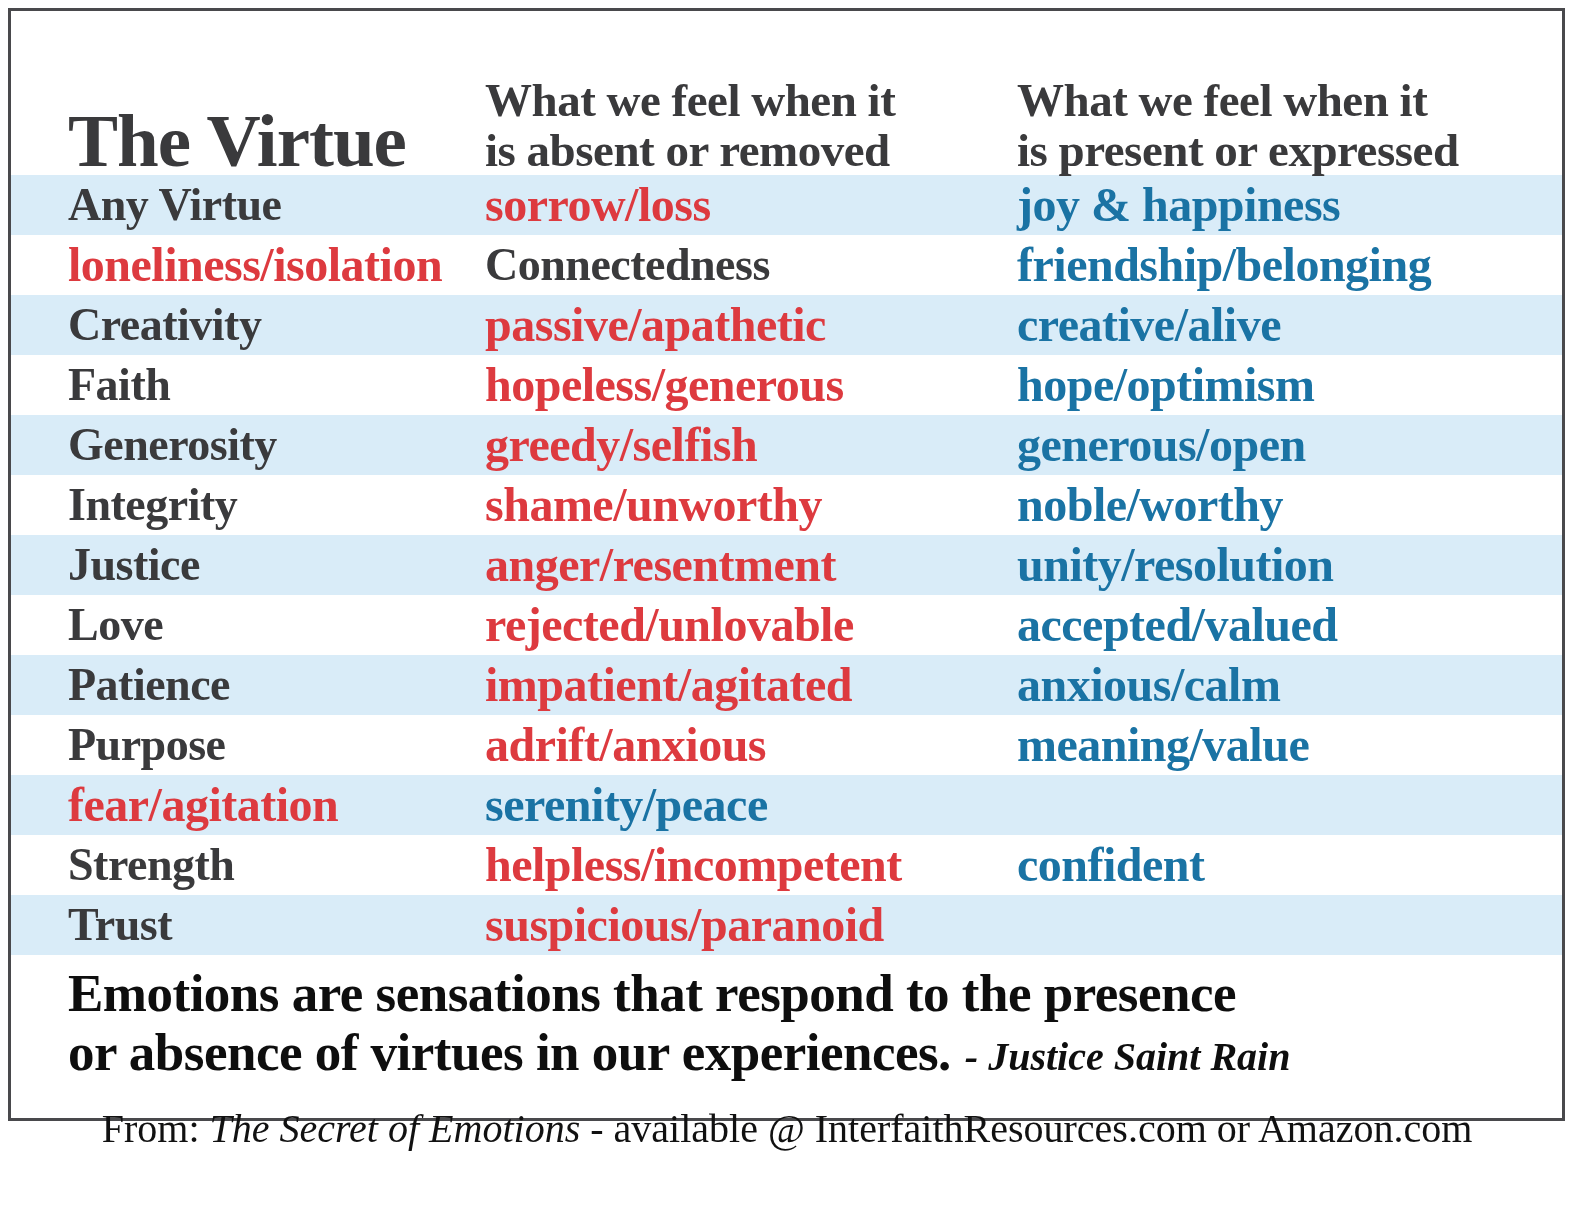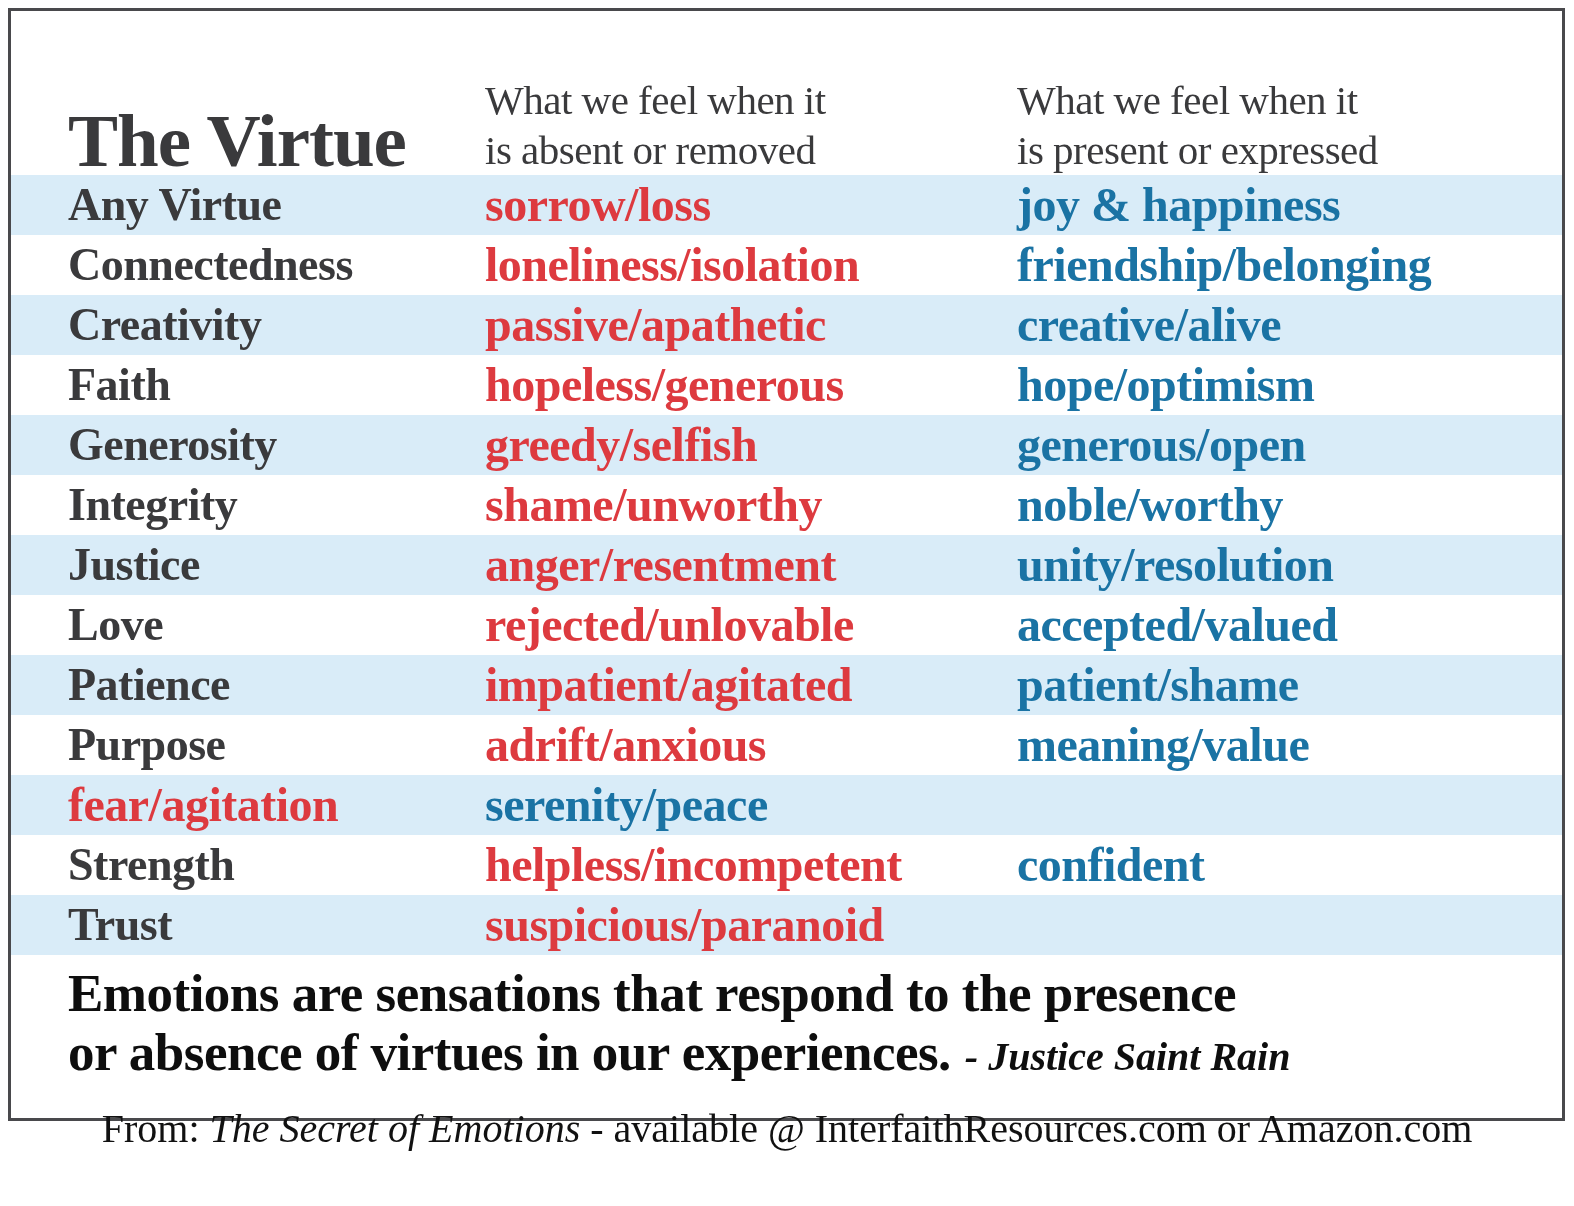--- a/index.html
+++ b/index.html
@@ -38,22 +38,22 @@
     padding-bottom:0;
   }
   .title{
     font-size:75px;
     font-weight:bold;
     color:var(--dark);
     line-height:0.92;
     letter-spacing:-1px;
   }
   .col-head{
-    font-size:41px;
-    font-weight:normal;
+    font-size:47px;
+    font-weight:bold;
     color:var(--dark);
     line-height:50px;
     letter-spacing:-0.5px;
   }
   
   .row{
     height:60px;
     align-items:center;
   }
   .row:nth-child(odd){background:var(--stripe);}
@@ -118,22 +118,22 @@
   </div>
 
   <div id="rows">
     <div class="grid row">
       <div class="cell virtue">Any Virtue</div>
       <div class="cell absent">sorrow/loss</div>
       <div class="cell present">joy &amp; happiness</div>
     </div>
 
     <div class="grid row">
+      <div class="cell absent">loneliness/isolation</div>
       <div class="cell virtue">Connectedness</div>
-      <div class="cell absent">loneliness/isolation</div>
       <div class="cell present">friendship/belonging</div>
     </div>
 
     <div class="grid row">
       <div class="cell virtue">Creativity</div>
       <div class="cell absent">passive/apathetic</div>
       <div class="cell present">creative/alive</div>
     </div>
 
     <div class="grid row">
@@ -162,21 +162,21 @@
 
     <div class="grid row">
       <div class="cell virtue">Love</div>
       <div class="cell absent">rejected/unlovable</div>
       <div class="cell present">accepted/valued</div>
     </div>
 
     <div class="grid row">
       <div class="cell virtue">Patience</div>
       <div class="cell absent">impatient/agitated</div>
-      <div class="cell present">patient/shame</div>
+      <div class="cell present">anxious/calm</div>
     </div>
 
     <div class="grid row">
       <div class="cell virtue">Purpose</div>
       <div class="cell absent">adrift/anxious</div>
       <div class="cell present">meaning/value</div>
     </div>
 
     <div class="grid row">
       <div class="cell absent">fear/agitation</div>

